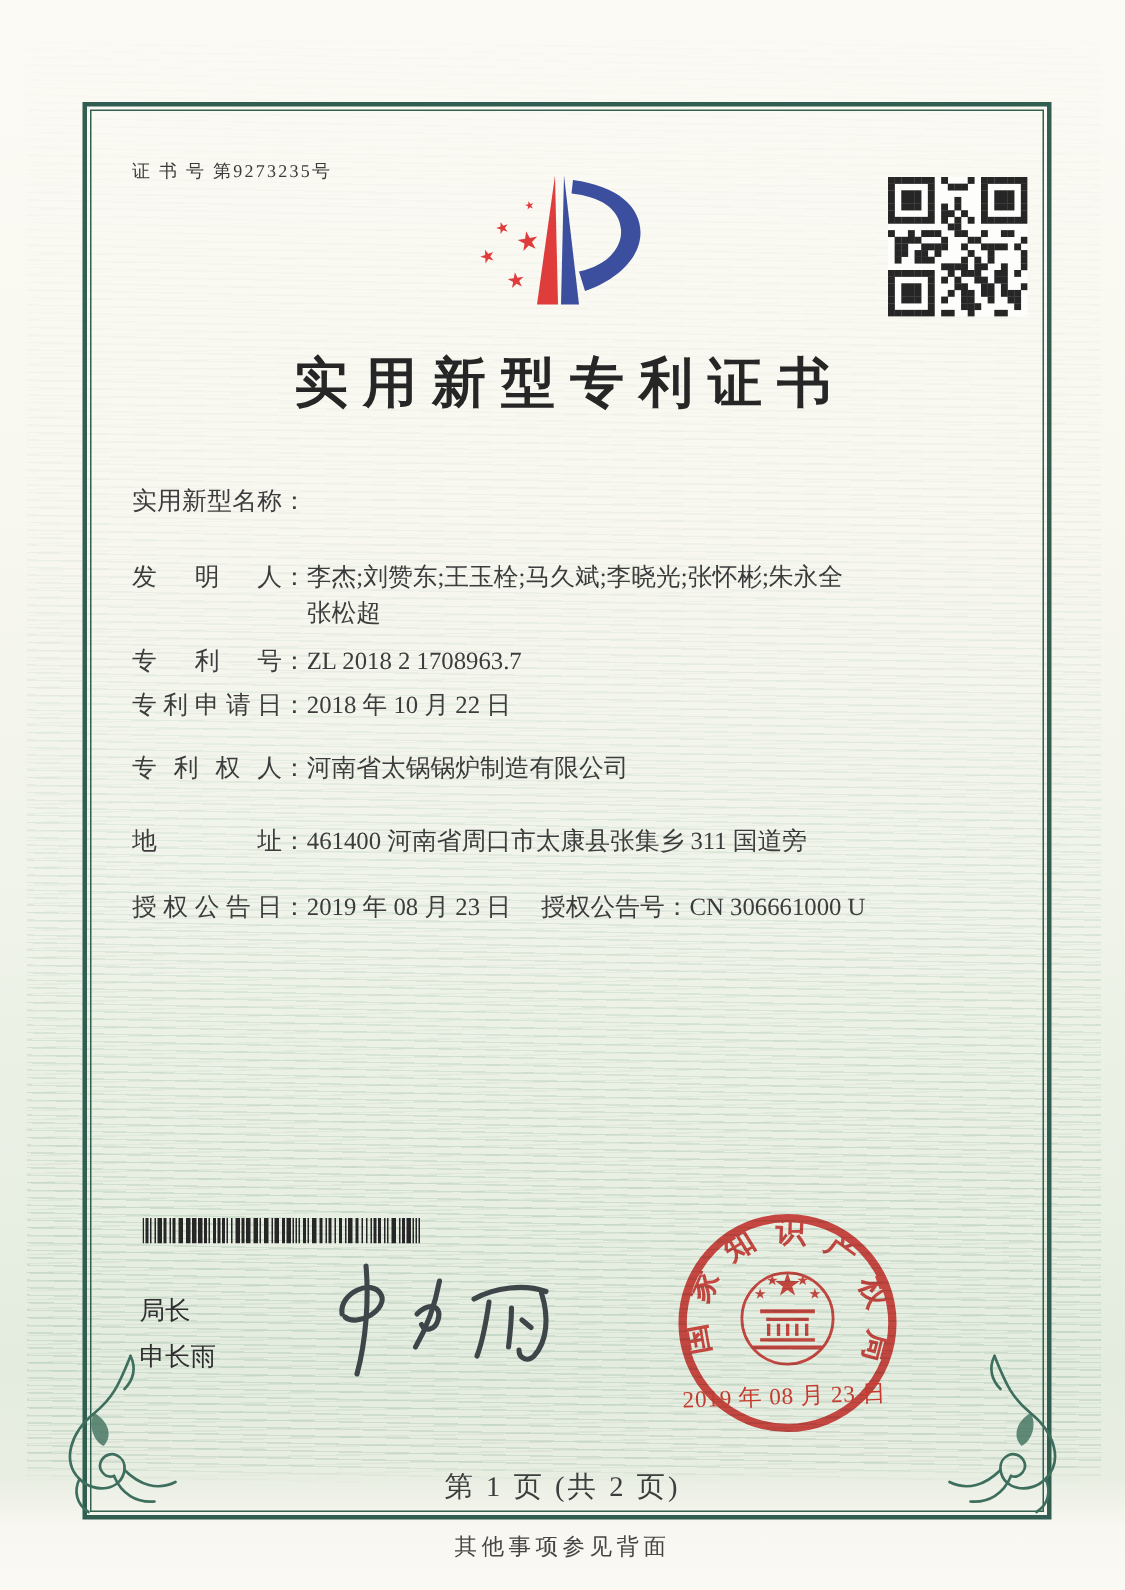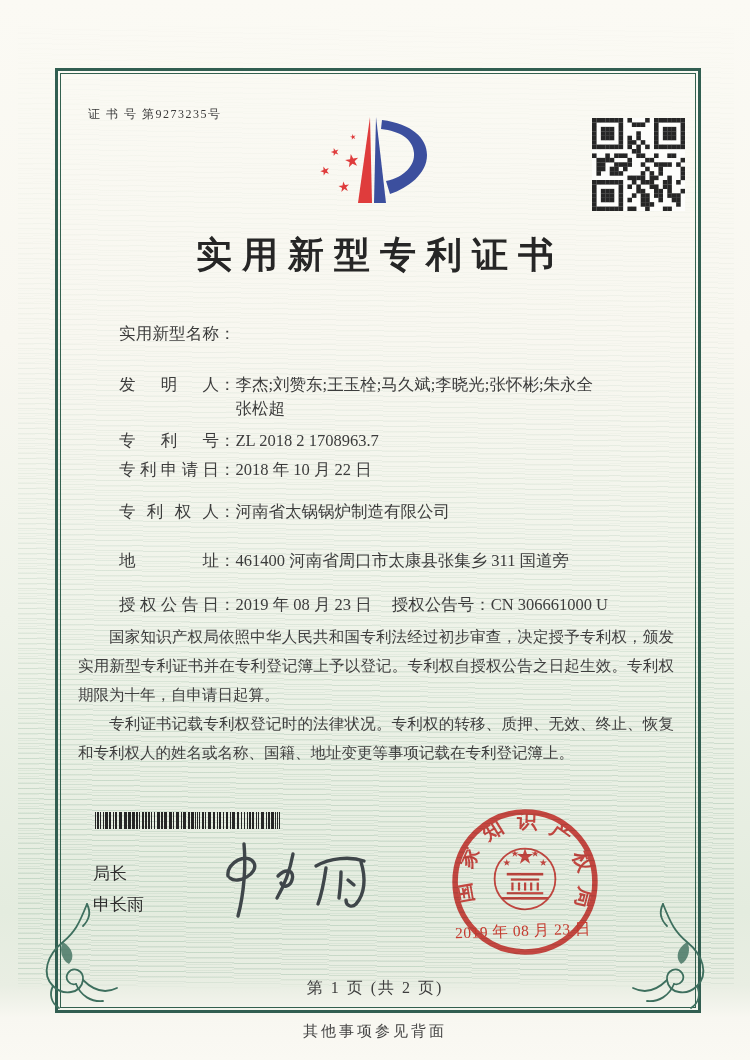--- a/index.html
+++ b/index.html
@@ -28,38 +28,38 @@
          font-size:36px;font-weight:700;letter-spacing:10px;text-indent:10px;color:#262626;}
 
   .fields{position:absolute;left:88px;top:322px;width:578px;font-size:16.5px;}
   .frow{display:flex;line-height:24px;margin-bottom:0;}
   .frow:nth-child(1){margin-bottom:27px;}
   .frow:nth-child(2){margin-bottom:8px;}
   .frow:nth-child(3){margin-bottom:5px;}
   .frow:nth-child(4){margin-bottom:18px;}
   .frow:nth-child(5){margin-bottom:25px;}
   .frow:nth-child(6){margin-bottom:20px;}
-  .flabel{flex:0 0 100px;text-align:justify;text-align-last:justify;margin-left:31px;}
+  .flabel{flex:0 0 100px;text-align:justify;text-align-last:justify;}
   .fcolon{flex:0 0 auto;}
   .fval{flex:1;}
   .grant{margin-left:20px;white-space:nowrap;}
 
   .paras{position:absolute;left:78px;top:622px;width:596px;font-size:15.5px;line-height:29px;text-align:justify;color:#3e3e3e;}
   .paras p{margin:0;text-indent:2em;}
 
   .barcode{position:absolute;left:95px;top:812px;width:190px;height:17px;}
 
   .signer{position:absolute;left:93px;top:858px;font-size:17px;line-height:31px;color:#2f2f2f;}
   .signature{position:absolute;left:198px;top:838px;width:195px;height:85px;}
 
   .seal{position:absolute;left:449px;top:806px;width:152px;height:152px;mix-blend-mode:multiply;opacity:.95;}
   .seal-date{position:absolute;left:455px;top:920px;width:190px;font-size:15.5px;color:#c53a2e;
              letter-spacing:.5px;transform:rotate(-2deg);white-space:nowrap;}
 
-  .page-num{position:absolute;left:0;right:0;top:978px;text-align:center;font-size:16px;letter-spacing:2px;color:#3e3e3e;}
+  .page-num{position:absolute;left:0;right:0;top:978px;text-align:center;font-size:19px;letter-spacing:2px;color:#3e3e3e;}
   .back-note{position:absolute;left:0;right:0;top:1022px;text-align:center;font-size:15px;letter-spacing:3px;color:#454545;}
 
   .flourish{position:absolute;width:90px;height:112px;top:902px;}
   .flourish.left{left:29px;}
   .flourish.right{left:631px;transform:scaleX(-1);}
 </style>
 </head>
 <body>
 
 <div class="page">
@@ -354,24 +354,20 @@
     <div class="frow">
       <span class="flabel">授权公告日</span>
         <span class="fcolon">：</span>
       <span>2019 年 08 月 23 日</span>
       <span class="grant">
         <span>授权公告号</span><span>：</span><span>CN 306661000 U</span>
       </span>
     </div>
   </div>
 
-  <div class="paras">
-    <p>国家知识产权局依照中华人民共和国专利法经过初步审查，决定授予专利权，颁发实用新型专利证书并在专利登记簿上予以登记。专利权自授权公告之日起生效。专利权期限为十年，自申请日起算。</p>
-    <p>专利证书记载专利权登记时的法律状况。专利权的转移、质押、无效、终止、恢复和专利权人的姓名或名称、国籍、地址变更等事项记载在专利登记簿上。</p>
-  </div>
 
   <svg class="barcode" id="barcode-svg" viewBox="0 0 190 17">
       <rect x="0" y="0" width="1" height="17" fill="#262626"></rect>
       <rect x="2" y="0" width="2" height="17" fill="#262626"></rect>
       <rect x="5" y="0" width="1" height="17" fill="#262626"></rect>
       <rect x="8" y="0" width="1" height="17" fill="#262626"></rect>
       <rect x="10" y="0" width="3" height="17" fill="#262626"></rect>
       <rect x="14" y="0" width="2" height="17" fill="#262626"></rect>
       <rect x="18" y="0" width="1" height="17" fill="#262626"></rect>
       <rect x="20" y="0" width="2" height="17" fill="#262626"></rect>

